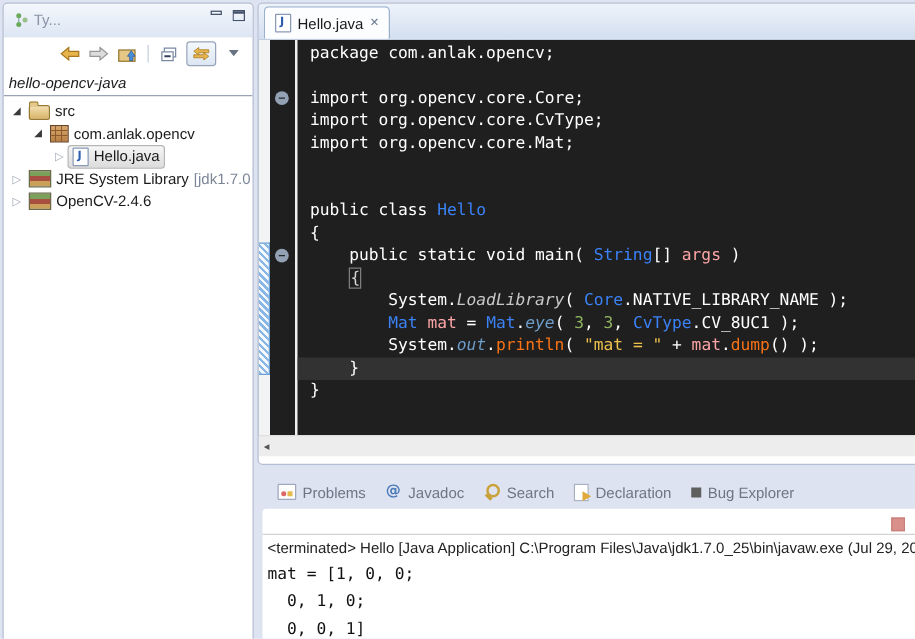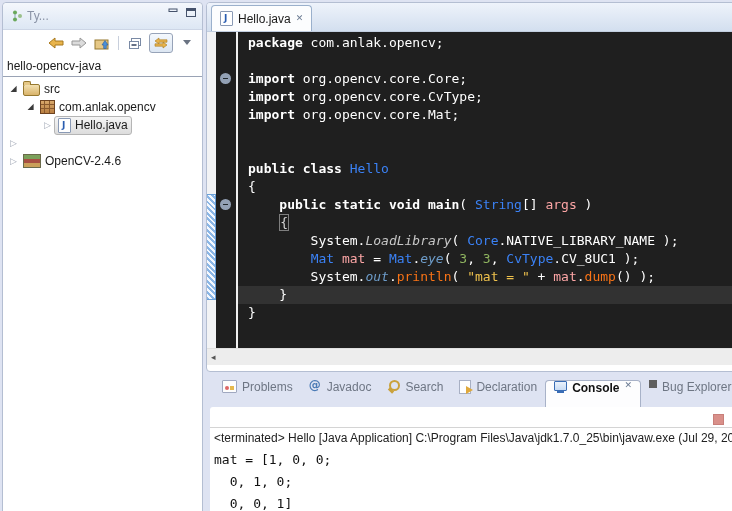--- a/index.html
+++ b/index.html
@@ -29,21 +29,21 @@
   .winbtns{position:absolute;right:6px;top:5px;display:flex;gap:8px}
   .xclose{display:inline-block;font-size:9px;color:#6a7a92;font-weight:bold;line-height:1}
   .xclose::before{content:"\2715"}
   
   .vtoolbar{height:26px;display:flex;align-items:center;justify-content:flex-end;gap:5px;padding-right:6px}
   .tbtn{display:flex;align-items:center;justify-content:center;width:18px;height:18px}
   .tbtn.pressed{border:1px solid #97a3b8;border-radius:3px;background:linear-gradient(#f4f8fd,#dce6f2);width:22px}
   .tsep{width:1px;height:14px;background:#c8cfdc;margin:0 2px}
   .project-label{
     font-size:12px;color:#1a1a1a;padding:3px 6px 3px 4px;
-    border-bottom:1px solid #9aa3b5;white-space:nowrap;
+    border-bottom:1px solid #9aa3b5;white-space:nowrap;font-style:italic;
   }
   .tree{padding-top:3px;white-space:nowrap;overflow:hidden}
   .trow{display:flex;align-items:center;height:18px;font-size:12px;color:#1a1a1a}
   .arrow{width:13px;text-align:center;flex:0 0 auto;line-height:1}
   .arrow.expanded{font-size:8px;color:#3a3a3a}
   .arrow.collapsed{font-size:9px;color:#a2a9b6}
   .trowbox{display:flex;align-items:center;gap:4px;padding:0 3px;height:17px}
   .trowbox.sel{background:linear-gradient(#f6f6f6,#dcdcdc);border:1px solid #b5b5b5;border-radius:3px}
   .tsuffix{color:#7d8699}
   
@@ -77,37 +77,37 @@
     background:repeating-linear-gradient(45deg,#8ab6e6 0 2px,#f4f8ff 2px 4px);
     border:1px solid #6aa0d8;border-left:none;
   }
   .fold-ruler{width:20px;background:#1f1f1f;position:relative;flex:0 0 auto}
   .fold{position:absolute;left:4px;width:11px;height:11px;border-radius:50%;background:#93a1b5;display:flex;align-items:center;justify-content:center}
   .fold::before{content:"";width:5px;height:1px;background:#22292e}
   .ruler-sep{width:2px;background:#f0f0f0;flex:0 0 auto}
   .code{flex:1;overflow:hidden;padding:2px 0 0 10px;font-family:"DejaVu Sans Mono","Liberation Mono",monospace;font-size:13px;line-height:18px}
   .cl{height:18px;white-space:pre}
   .cl.hl{background:#323232;margin-left:-10px;padding-left:10px}
-  .c-kw{color:#ffffff;font-weight:bold}
+  .c-kw{color:#ffffff;font-weight:normal}
   .c-pl{color:#ffffff}
   .c-ty{color:#3b82f6}
   .c-cn{color:#ffffff}
   .c-st{color:#eec14d}
   .c-nm{color:#8fb45f}
   .c-mb{color:#f97316}
   .c-mi{color:#6d9cc9;font-style:italic}
   .c-va{color:#fca5a5}
   .c-im{color:#c8c8c8;font-style:italic}
   .c-bx{color:#d4d4d4;border:1px solid #7e7e7e}
   .hscroll{height:16px;background:#ededed;border-top:1px solid #e0e0e0;display:flex;align-items:center;padding-left:4px}
   .hscroll .arr{font-size:9px;color:#555;line-height:1}
   
   .bottom-panel{position:absolute;left:210px;top:380px;width:530px;height:131px}
   .btabs{height:27px;display:flex;align-items:stretch;padding-left:4px}
-  .btab{display:flex;align-items:flex-start;gap:5px;padding:0 8px;font-size:12px;color:#6e7684;white-space:nowrap;cursor:default}
+  .btab{display:flex;align-items:center;gap:5px;padding:0 8px;font-size:12px;color:#6e7684;white-space:nowrap;cursor:default}
   .btab.active{
     background:#fdfdfe;border:1px solid #a8b2c8;border-bottom:none;border-radius:4px 4px 0 0;
     color:#111;font-weight:bold;
   }
   .console-content{position:absolute;left:0;top:27px;right:0;bottom:0;background:#fff;border-radius:3px 0 0 0}
   .console-toolbar{height:20px;position:relative}
   .term-sq{position:absolute;right:16px;top:7px;width:9px;height:9px;background:#d9908a;border:1px solid #c87f7a}
   .status{font-size:12px;color:#222;padding:3px 4px 2px;border-top:1px solid #d4d4d4;white-space:nowrap}
   .out{margin:0;padding:2px 0 0 4px;font-family:"DejaVu Sans Mono","Liberation Mono",monospace;font-size:13px;line-height:22px;color:#111}
   
@@ -210,20 +210,25 @@
         </div>
         <div class="trow" style="padding-left: 38px;">
           <span class="arrow collapsed">▷</span>
           <span class="trowbox sel">
             <span class="tico tico-java-file"></span>
             <span>Hello.java</span>
           </span>
         </div>
         <div class="trow" style="padding-left: 4px;">
           <span class="arrow collapsed">▷</span>
+          <span class="trowbox">
+            <span class="tico tico-library"></span>
+            <span>JRE System Library</span>
+            <span class="tsuffix"> [jdk1.7.0</span>
+          </span>
         </div>
         <div class="trow" style="padding-left: 4px;">
           <span class="arrow collapsed">▷</span>
           <span class="trowbox">
             <span class="tico tico-library"></span>
             <span>OpenCV-2.4.6</span>
           </span>
         </div>
       </div>
   </aside>
@@ -280,25 +285,20 @@
           <span>Javadoc</span>
         </div>
         <div class="btab">
           <span class="bico bico-search"></span>
           <span>Search</span>
         </div>
         <div class="btab">
           <span class="bico bico-declaration"></span>
           <span>Declaration</span>
         </div>
-        <div class="btab active">
-          <span class="bico bico-console"></span>
-          <span>Console</span>
-          <span class="xclose"></span>
-        </div>
         <div class="btab">
           <span class="bico bico-square"></span>
           <span>Bug Explorer</span>
         </div>
       </div>
     <div class="console-content">
       <div class="console-toolbar">
         <span class="term-sq"></span>
       </div>
       <div class="status">&lt;terminated&gt; Hello [Java Application] C:\Program Files\Java\jdk1.7.0_25\bin\javaw.exe (Jul 29, 20</div>

